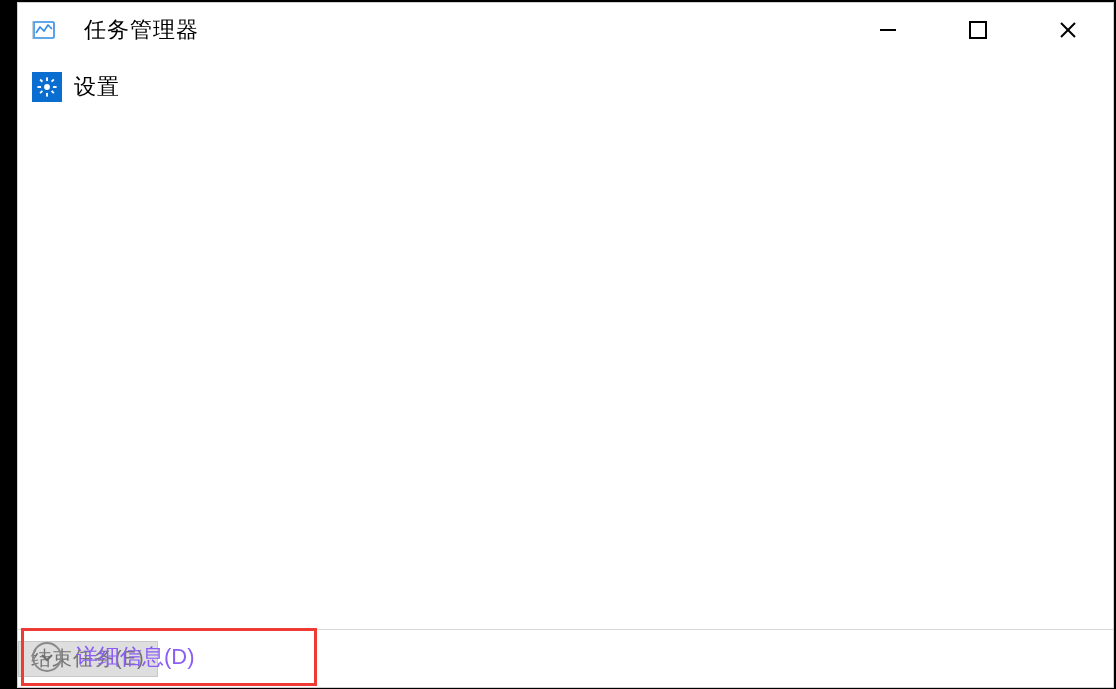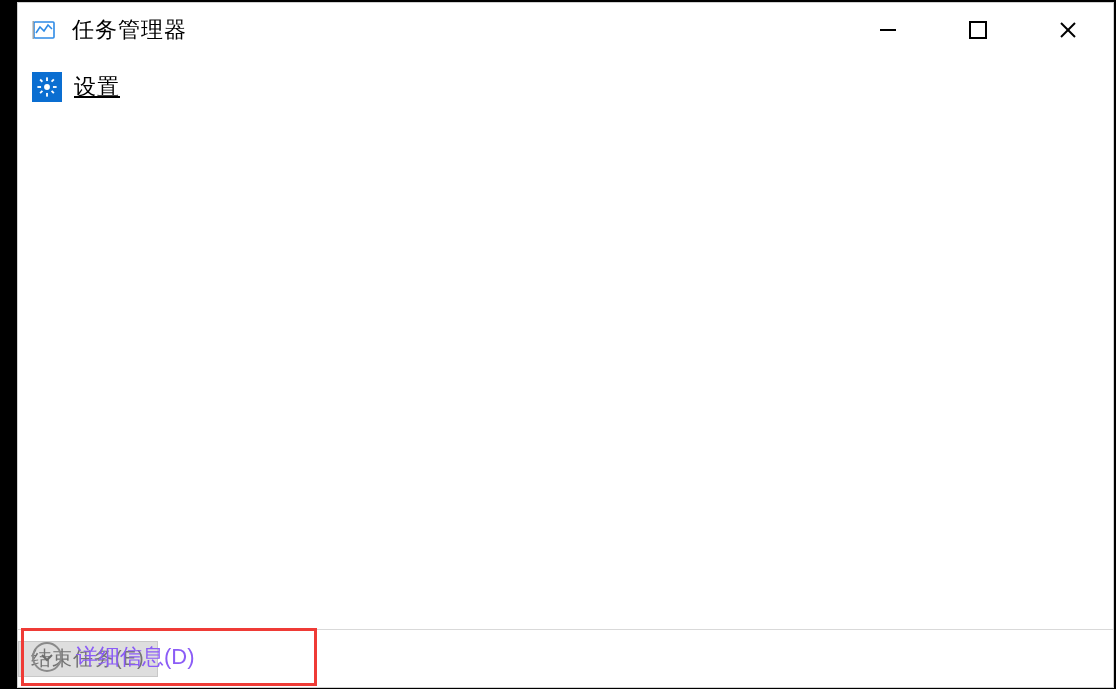--- a/index.html
+++ b/index.html
@@ -29,21 +29,21 @@
     .titlebar {
       height: 54px;
       display: flex;
       align-items: center;
       position: relative;
     }
     .title-left {
       display: flex;
       align-items: center;
       padding-left: 14px;
-      gap: 16px;
+      gap: 28px;
     }
     .app-icon {
       width: 24px; height: 24px;
       display: flex; align-items: center; justify-content: center;
     }
     .app-title {
       font-size: 22px;
       letter-spacing: 1px;
       color: #000;
     }
@@ -68,21 +68,20 @@
       display: flex;
       flex-direction: column;
       padding-top: 10px;
     }
     .process-row {
       display: flex;
       align-items: center;
       height: 40px;
       padding-left: 14px;
       gap: 12px;
-      text-decoration: underline;
     }
     .gear-box {
       width: 30px; height: 30px;
       background: #0a6ed1;
       display: flex; align-items: center; justify-content: center;
     }
     .process-name {
       font-size: 22px;
       letter-spacing: 1px;
       color: #000;

